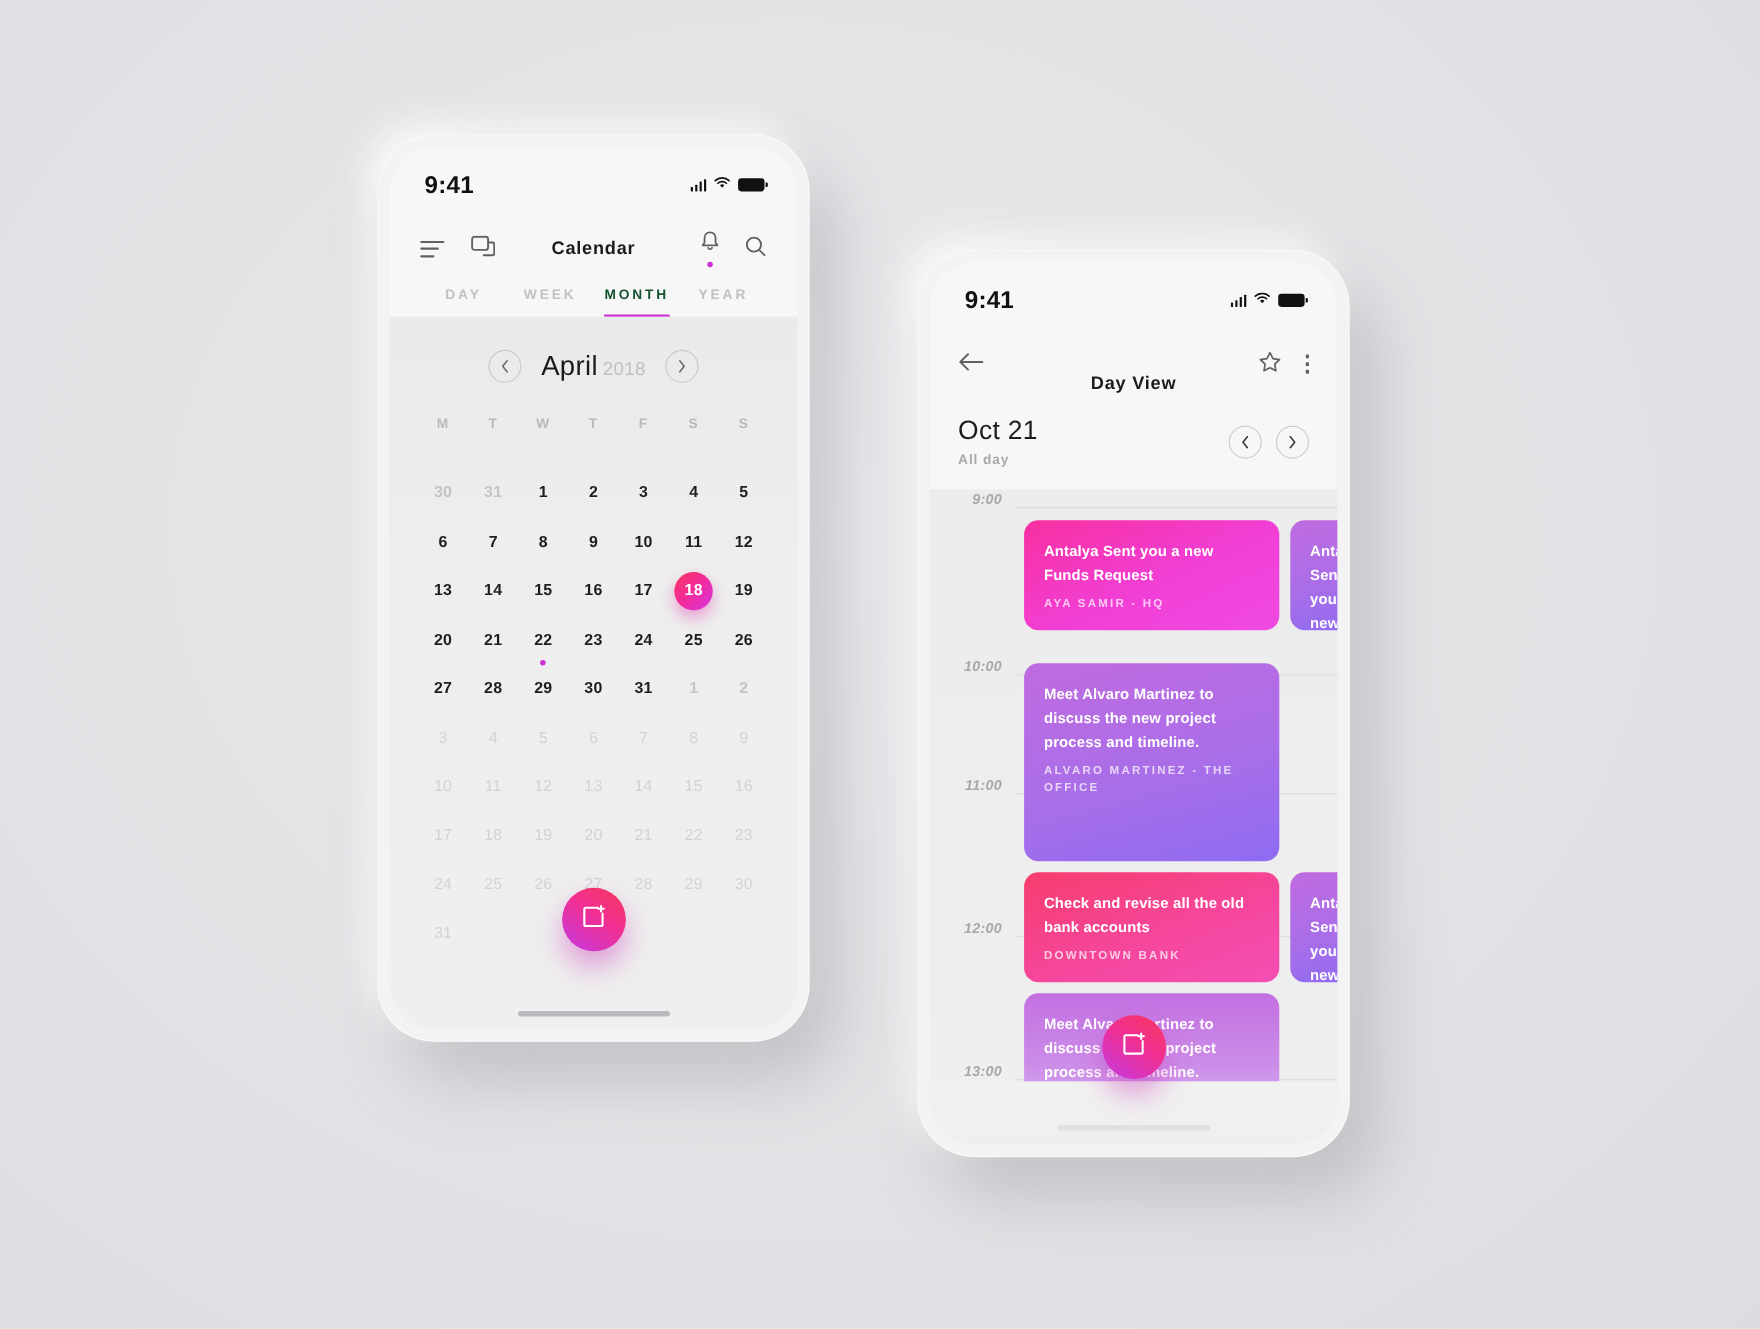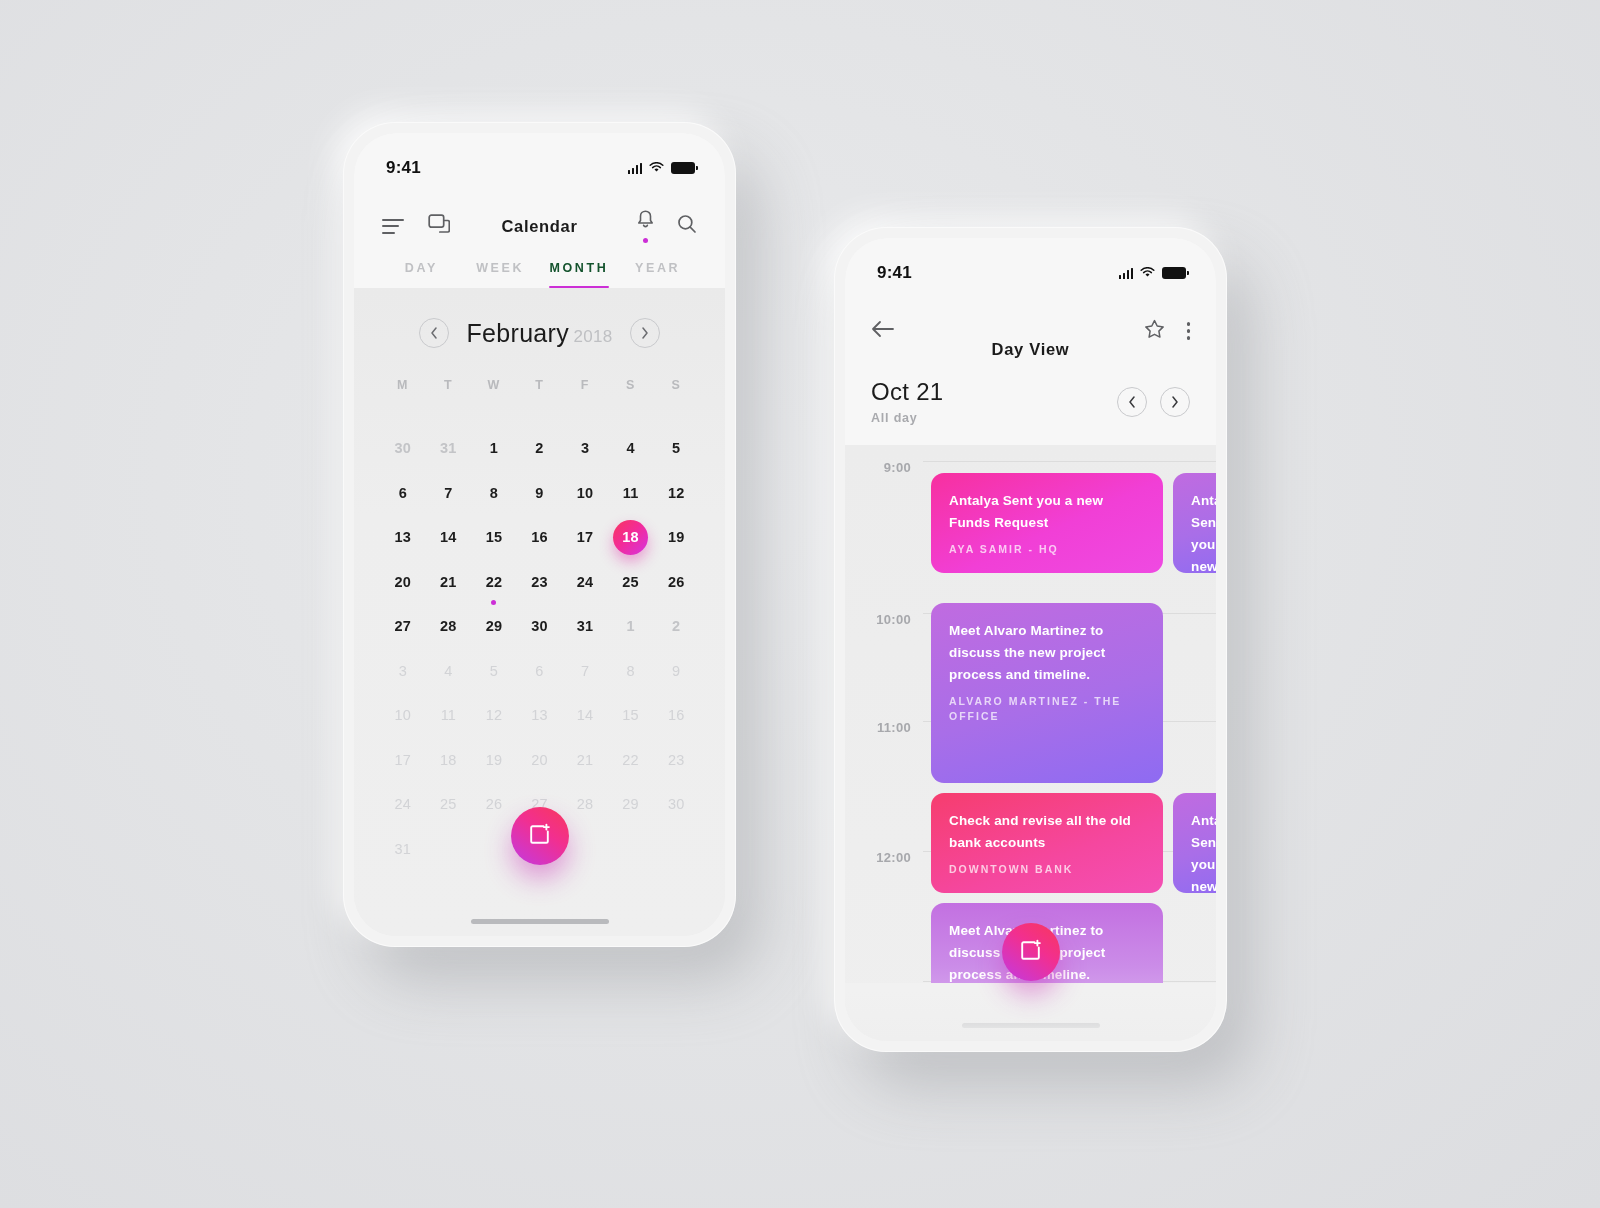--- a/index.html
+++ b/index.html
@@ -36,21 +36,21 @@
   #phone-day   { left: 834px; top: 227px; width: 393px; height: 825px; }
 
   
   .statusbar {
     height: 56px;
     display: flex; align-items: center; justify-content: space-between;
     padding: 14px 30px 0 32px;
     background: #f7f7f7;
   }
   .status-time {
-    font-size: 17px; font-weight: bold; color: #111;
+    font-size: 22px; font-weight: bold; color: #111;
     letter-spacing: .2px;
   }
   .status-icons { display: flex; align-items: center; gap: 7px; }
   .sig { display: flex; align-items: flex-end; gap: 1.5px; height: 11px; }
   .sig i { display: block; width: 2.5px; background: #111; border-radius: .5px; }
   .sig i:nth-child(1) { height: 4px; }
   .sig i:nth-child(2) { height: 6px; }
   .sig i:nth-child(3) { height: 8.5px; }
   .sig i:nth-child(4) { height: 11px; }
   .batt {
@@ -200,21 +200,21 @@
   .date-navs { display: flex; gap: 13px; }
 
   .timeline {
     position: relative;
     height: calc(100% - 56px - 142px);
     background: linear-gradient(180deg, #ececec 0%, #efefef 100%);
     overflow: hidden;
   }
   .hour {
     position: absolute; left: 0; right: 0; height: 1px;
-    display: flex; align-items: flex-start;
+    display: flex; align-items: flex-end; font-style: italic;
   }
   .hour .lbl {
     width: 78px; text-align: right; padding-right: 12px;
     font-size: 13px; font-weight: bold; color: #a7a8ac; letter-spacing: .3px;
     transform: translateY(-1px);
   }
   .hour .ln { flex: 1; height: 1px; background: #dcdcdc; }
 
   .ev {
     position: absolute; border-radius: 13px;
@@ -312,21 +312,21 @@
     </div>
 
     <div class="cal-body">
       <div class="month-nav">
         <div class="circ-btn">
           <svg width="8" height="12" viewBox="0 0 8 12">
               <path d="M6 1 2 6l4 5" stroke="#6b6c70" stroke-width="1.5" fill="none" stroke-linecap="round" stroke-linejoin="round"></path>
             </svg>
         </div>
         <div>
-          <span class="month-label">February</span>
+          <span class="month-label">April</span>
           <span class="year-label">2018</span>
         </div>
         <div class="circ-btn">
           <svg width="8" height="12" viewBox="0 0 8 12">
               <path d="M2 1l4 5-4 5" stroke="#6b6c70" stroke-width="1.5" fill="none" stroke-linecap="round" stroke-linejoin="round"></path>
             </svg>
         </div>
       </div>
 
       <div class="weekdays">

